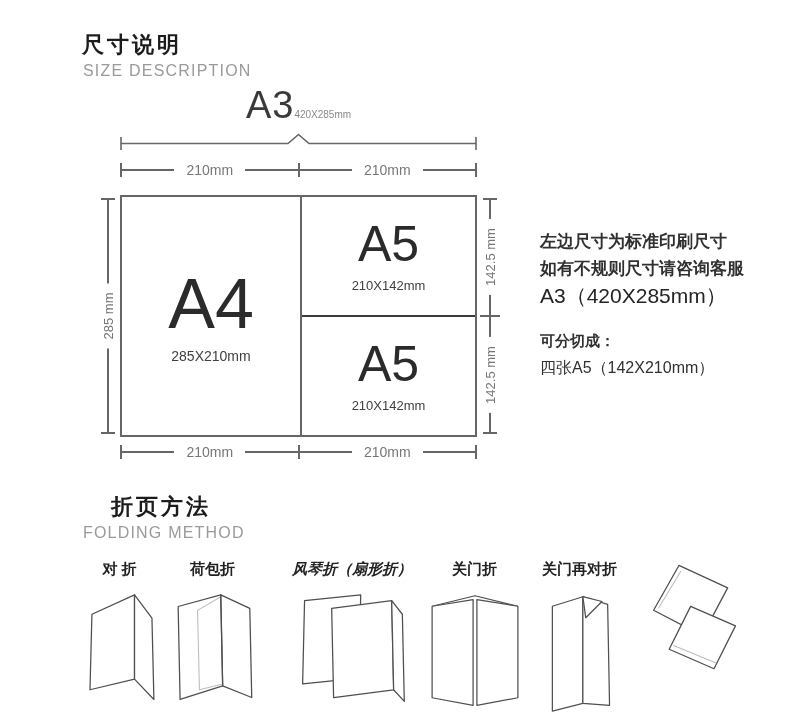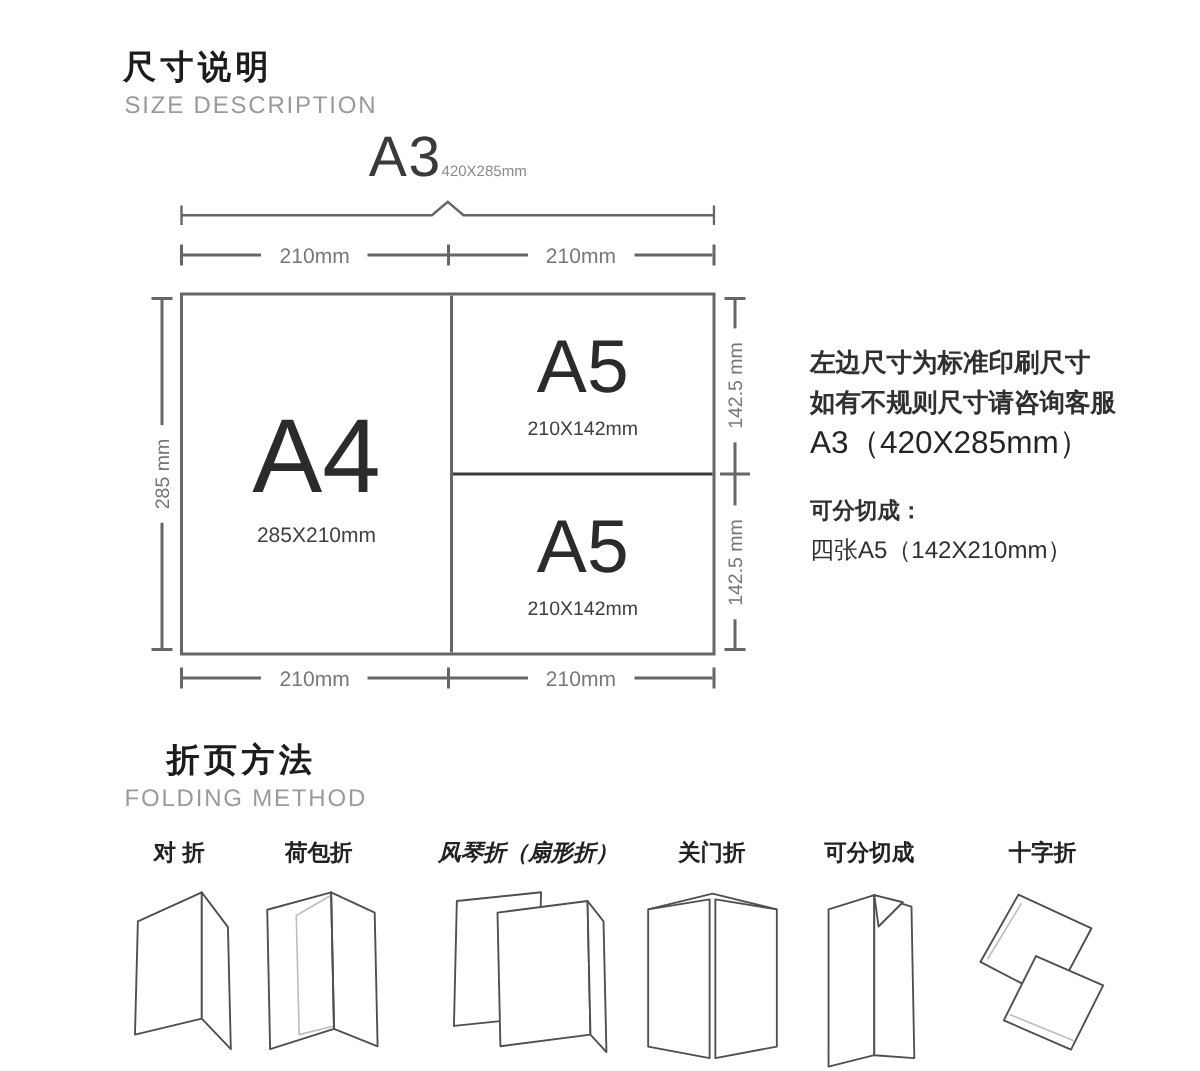--- a/index.html
+++ b/index.html
@@ -176,30 +176,29 @@
 <div class="fold-item" style="left:412px;width:125px;">
   <div class="fold-label">关门折</div>
   <svg width="102" height="122" viewBox="0 0 102 128">
     <path class="wire" d="M6,16 L51,5 L96,16"></path>
     <path class="wire-f" d="M6,16 L49,9 L49,120 L6,112 Z"></path>
     <path class="wire-f" d="M53,9 L96,16 L96,112 L53,120 Z"></path>
   </svg>
 </div>
 
 <div class="fold-item" style="left:537px;width:85px;">
-  <div class="fold-label">可分切成</div>
+  <div class="fold-label">关门再对折</div>
   <svg width="74" height="122" viewBox="0 0 74 128">
     <path class="wire-l" d="M14,118 L40,98 L64,120"></path>
     <path class="wire-f" d="M8,16 L40,6 L40,118 L8,126 Z"></path>
     <path class="wire-f" d="M40,6 L66,14 L68,120 L40,118 Z"></path>
     <path class="wire-f" d="M40,6 L60,11 L43,28 Z"></path>
   </svg>
 </div>
 
 <div class="fold-item" style="left:630px;width:130px;">
-  <div class="fold-label">十字折</div>
   <svg width="115" height="122" viewBox="0 0 118 122">
     <path class="wire-f" d="M42,4 L92,27 L66,76 L16,50 Z"></path>
     <path class="wire-l" d="M44,10 L21,48"></path>
     <path class="wire-f" d="M54,46 L100,66 L78,110 L32,90 Z"></path>
     <path class="wire-l" d="M36,86 L80,104"></path>
   </svg>
 </div>
 
 </body></html>

